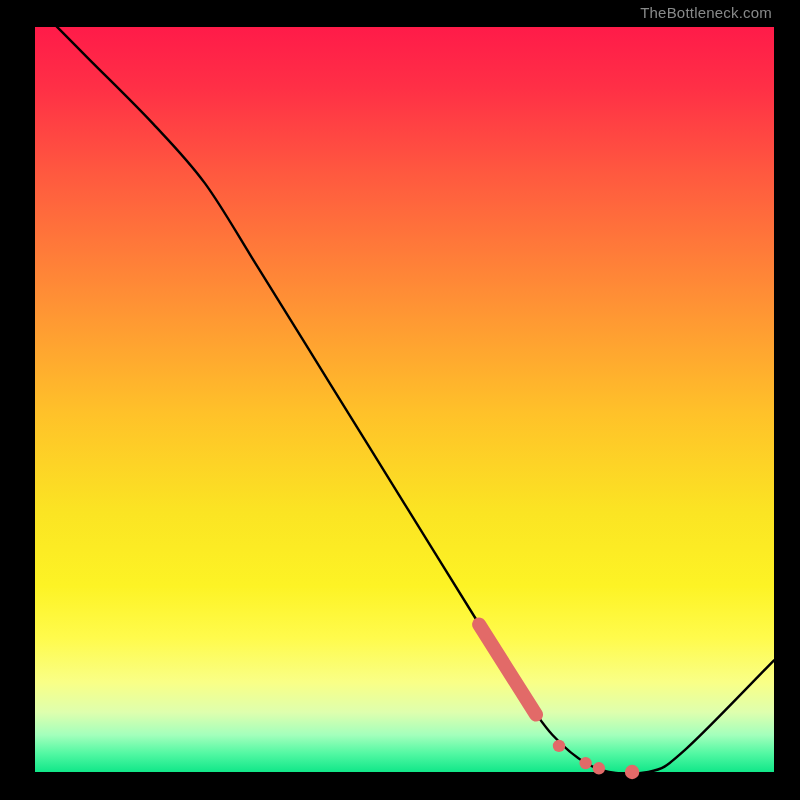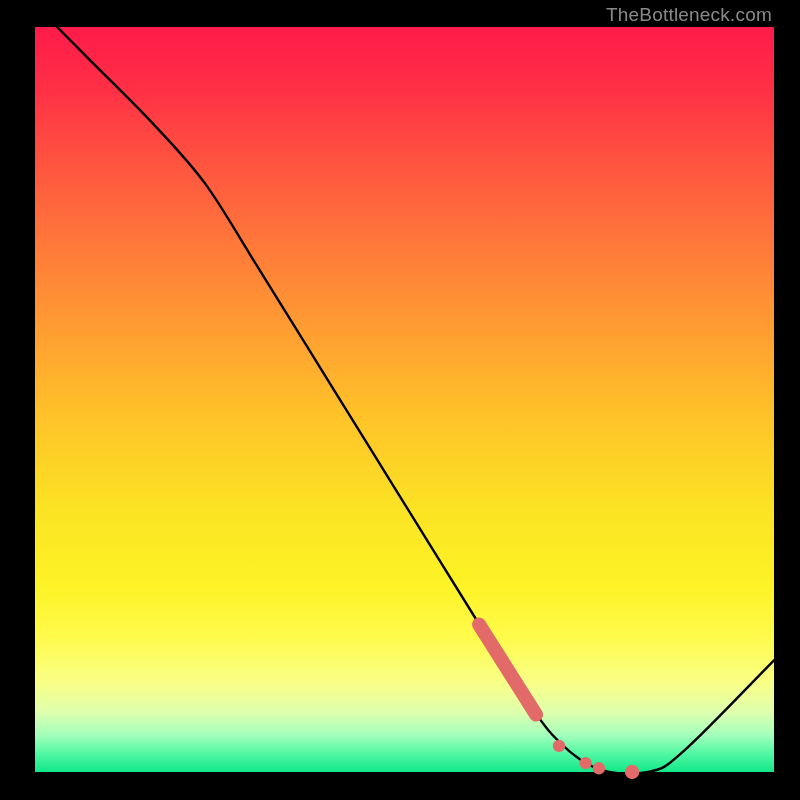--- a/index.html
+++ b/index.html
@@ -38,21 +38,21 @@
       #a4ffbc 95%,
       #53f8a3 97.5%,
       #11e789 100%
     );
   }
   .watermark {
     position: absolute;
     top: 4px;
     right: 28px;
     font-family: Arial, Helvetica, sans-serif;
-    font-size: 19px;
+    font-size: 15px;
     color: #888a8a;
     letter-spacing: 0.2px;
   }
   svg.curve {
     position: absolute;
     left: 0;
     top: 0;
     width: 739px;
     height: 745px;
     overflow: visible;

